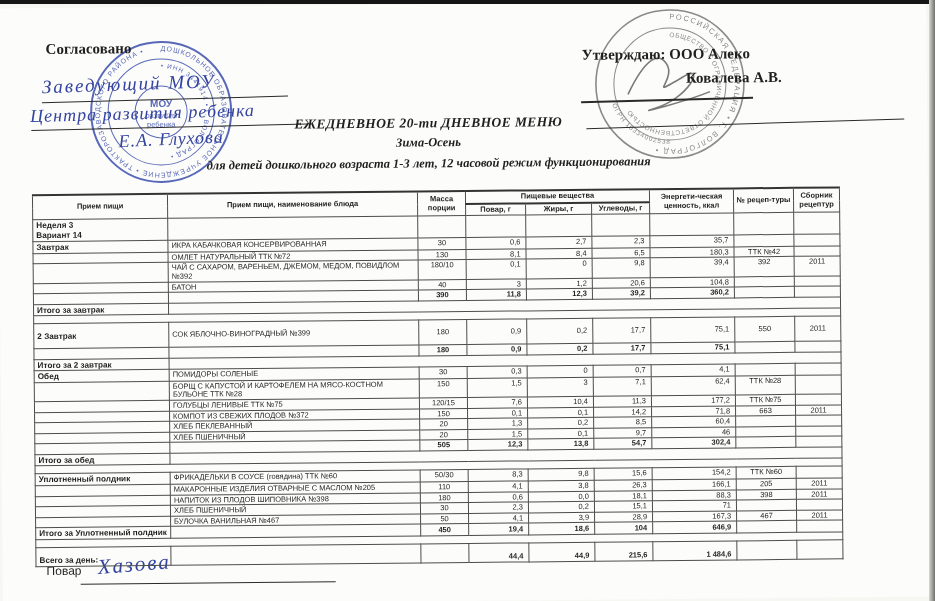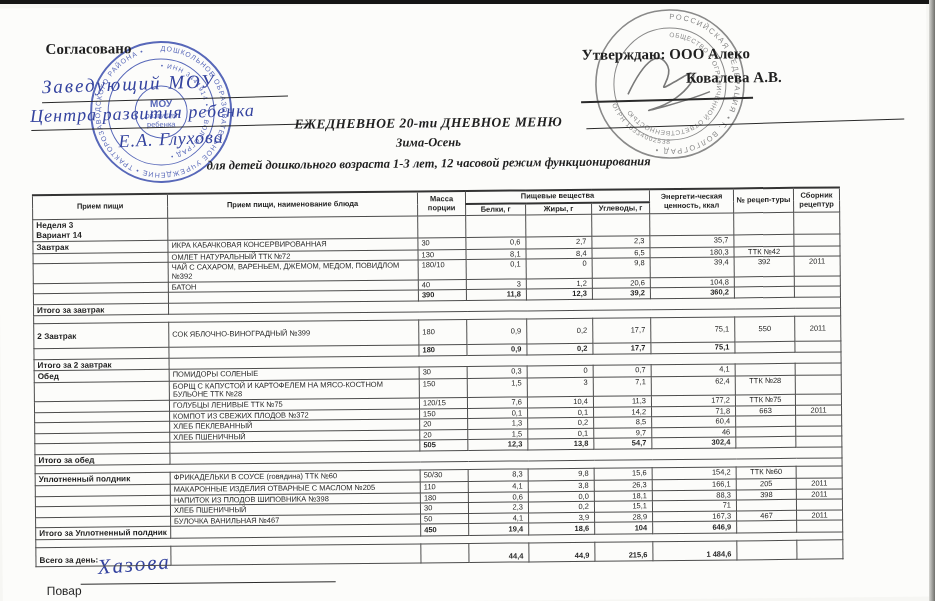--- a/index.html
+++ b/index.html
@@ -35,30 +35,30 @@
   .titles{position:absolute;left:130px;top:111px;width:600px;text-align:center;z-index:8;font-family:"Liberation Serif",serif;}
   .title-main{font-weight:bold;font-style:italic;font-size:13.5px;letter-spacing:0.4px;}
   .title-season{font-weight:bold;font-style:italic;font-size:12.5px;margin-top:4px;}
   .title-sub{font-weight:bold;font-style:italic;font-size:12.5px;margin-top:6px;}
 
   
   .menu-table{position:absolute;left:33px;top:186px;border-collapse:collapse;table-layout:fixed;width:807px;font-size:7.5px;z-index:9;}
   .menu-table td,.menu-table th{border:1px solid #4d4d4d;padding:1px 3px 0 3px;line-height:1.15;vertical-align:top;overflow:hidden;}
   .menu-table thead th{font-weight:bold;text-align:center;vertical-align:middle;padding:1px 2px;border-top:2px solid #333;}
   .c-meal{font-weight:bold;font-size:8.2px;white-space:pre-line;}
-  .c-mass{}
+  .c-mass{text-align:center;}
   .c-num{text-align:right;padding-right:5px !important;}
   .c-ctr{text-align:center;}
   .r-week td{height:20px;}
   .r-subtotal td{font-weight:bold;vertical-align:middle;}
   .r-grandtotal td{font-weight:bold;height:17px;vertical-align:bottom;}
   .r-spacer td{height:6px;}
   .tall td{height:23px;vertical-align:middle;}
 
-  .cook-label{position:absolute;left:44px;top:576px;font-size:12px;z-index:8;}
+  .cook-label{position:absolute;left:44px;top:556px;font-size:12px;z-index:8;}
 </style>
 </head>
 <body>
 
 <div class="scan-top"></div>
 <div class="scan-right"></div>
 
 <div class="sheet">
 
   <div class="approve-left">Согласовано</div>
@@ -123,21 +123,21 @@
       <tr>
         <th rowspan="2">Прием пищи</th>
         <th rowspan="2">Прием пищи, наименование блюда</th>
         <th rowspan="2">Масса порции</th>
         <th colspan="3">Пищевые вещества</th>
         <th rowspan="2">Энергети-ческая ценность, ккал</th>
         <th rowspan="2">№ рецеп-туры</th>
         <th rowspan="2">Сборник рецептур</th>
       </tr>
       <tr>
-        <th>Белки, г</th>
+        <th>Повар, г</th>
         <th>Жиры, г</th>
         <th>Углеводы, г</th>
       </tr>
     </thead>
     <tbody>
         <tr class="r-week">
           <td class="c-meal">Неделя 3
 Вариант 14</td>
           <td class="c-dish"></td>
           <td class="c-mass"></td>

